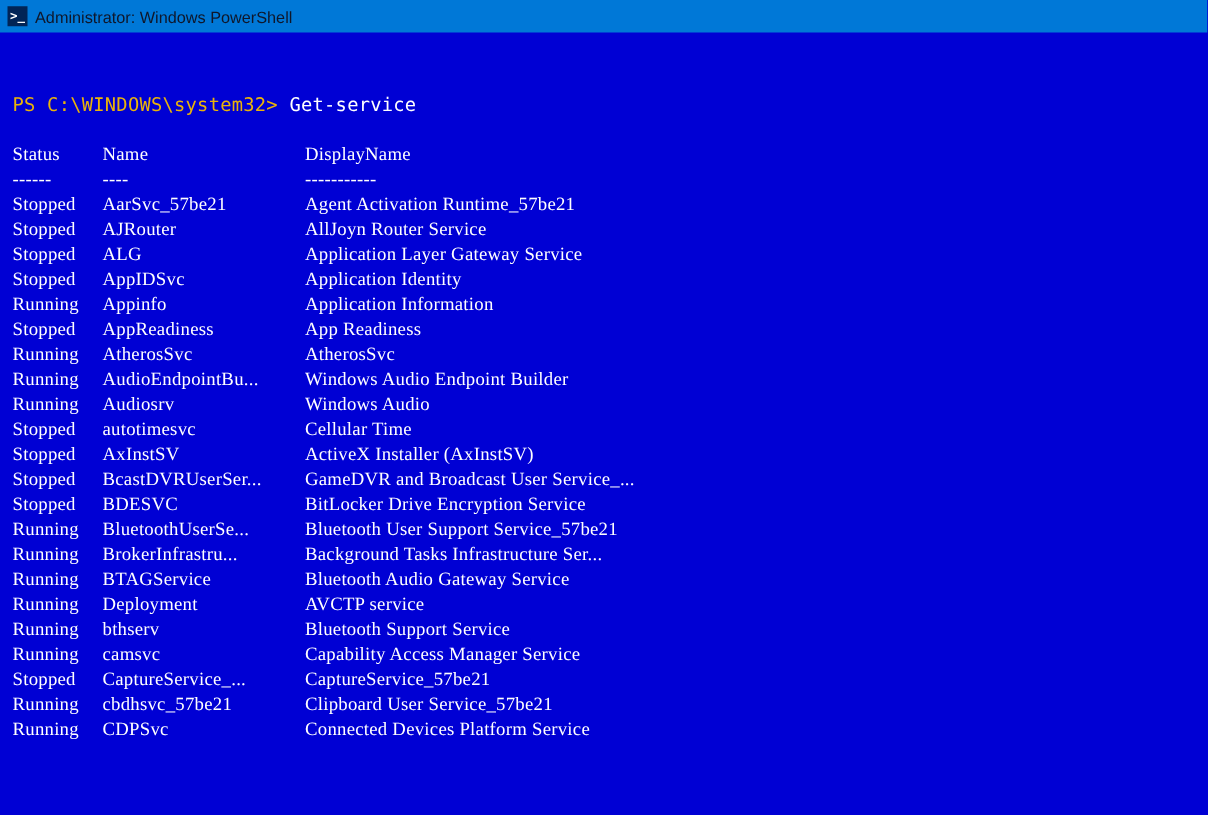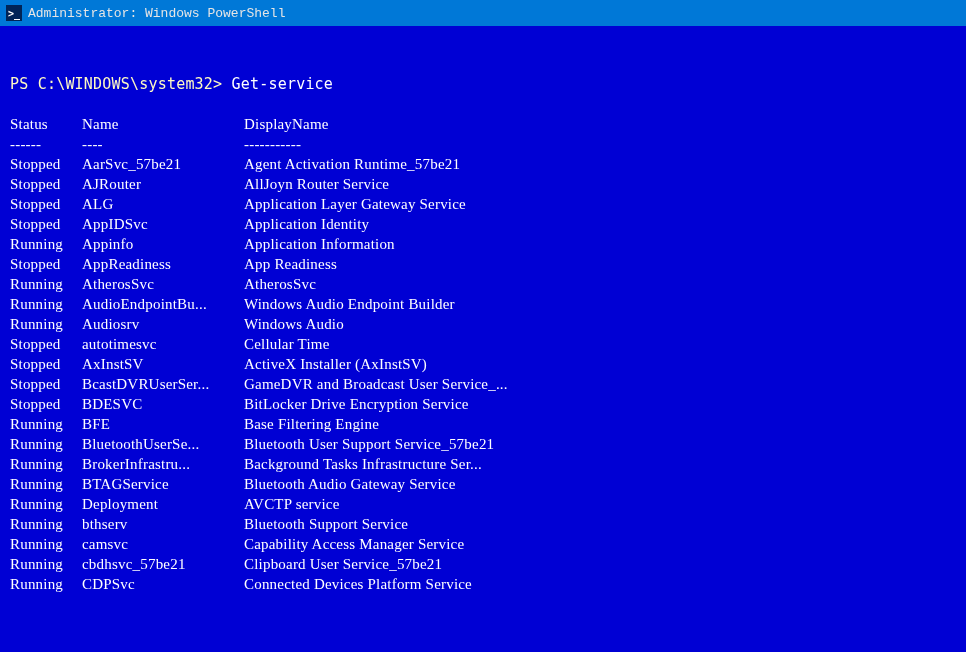--- a/index.html
+++ b/index.html
@@ -29,34 +29,34 @@
       height: 16px;
       background: #012456;
       display: flex;
       align-items: center;
       justify-content: center;
       font-size: 10px;
       color: #fff;
       font-weight: bold;
     }
     .titlebar-text {
-      font-family: Liberation Mono, monospace;
+      font-family: Liberation Sans, sans-serif;
       font-size: 13px;
-      color: #e5e5e5;
+      color: #0f172a;
     }
     .terminal {
       padding: 48px 10px 10px 10px;
       line-height: 20px;
       letter-spacing: 0.2px;
     }
     .prompt-line {
       margin-bottom: 20px;
     }
     .prompt-text {
-      color: #fef9c3;
+      color: #eab308;
     }
     .table-header, .table-divider, .service-row {
       white-space: pre;
       font-family: Liberation Serif, serif;
     }
     .col-status {
       display: inline-block;
       width: 72px;
     }
     .col-name {
@@ -85,23 +85,23 @@
       <div class="service-row"><span class="col-status">Stopped</span><span class="col-name">AppIDSvc</span><span class="col-display">Application Identity</span></div>
       <div class="service-row"><span class="col-status">Running</span><span class="col-name">Appinfo</span><span class="col-display">Application Information</span></div>
       <div class="service-row"><span class="col-status">Stopped</span><span class="col-name">AppReadiness</span><span class="col-display">App Readiness</span></div>
       <div class="service-row"><span class="col-status">Running</span><span class="col-name">AtherosSvc</span><span class="col-display">AtherosSvc</span></div>
       <div class="service-row"><span class="col-status">Running</span><span class="col-name">AudioEndpointBu...</span><span class="col-display">Windows Audio Endpoint Builder</span></div>
       <div class="service-row"><span class="col-status">Running</span><span class="col-name">Audiosrv</span><span class="col-display">Windows Audio</span></div>
       <div class="service-row"><span class="col-status">Stopped</span><span class="col-name">autotimesvc</span><span class="col-display">Cellular Time</span></div>
       <div class="service-row"><span class="col-status">Stopped</span><span class="col-name">AxInstSV</span><span class="col-display">ActiveX Installer (AxInstSV)</span></div>
       <div class="service-row"><span class="col-status">Stopped</span><span class="col-name">BcastDVRUserSer...</span><span class="col-display">GameDVR and Broadcast User Service_...</span></div>
       <div class="service-row"><span class="col-status">Stopped</span><span class="col-name">BDESVC</span><span class="col-display">BitLocker Drive Encryption Service</span></div>
-      <div class="service-row"><span class="col-status">Running</span><span class="col-name">BFE</span><span class="col-display">Base Filtering Engine</span></div>
       <div class="service-row"><span class="col-status">Running</span><span class="col-name">BluetoothUserSe...</span><span class="col-display">Bluetooth User Support Service_57be21</span></div>
       <div class="service-row"><span class="col-status">Running</span><span class="col-name">BrokerInfrastru...</span><span class="col-display">Background Tasks Infrastructure Ser...</span></div>
       <div class="service-row"><span class="col-status">Running</span><span class="col-name">BTAGService</span><span class="col-display">Bluetooth Audio Gateway Service</span></div>
       <div class="service-row"><span class="col-status">Running</span><span class="col-name">Deployment</span><span class="col-display">AVCTP service</span></div>
       <div class="service-row"><span class="col-status">Running</span><span class="col-name">bthserv</span><span class="col-display">Bluetooth Support Service</span></div>
       <div class="service-row"><span class="col-status">Running</span><span class="col-name">camsvc</span><span class="col-display">Capability Access Manager Service</span></div>
+      <div class="service-row"><span class="col-status">Stopped</span><span class="col-name">CaptureService_...</span><span class="col-display">CaptureService_57be21</span></div>
       <div class="service-row"><span class="col-status">Running</span><span class="col-name">cbdhsvc_57be21</span><span class="col-display">Clipboard User Service_57be21</span></div>
       <div class="service-row"><span class="col-status">Running</span><span class="col-name">CDPSvc</span><span class="col-display">Connected Devices Platform Service</span></div>
     </div>
 </div>
 
 </body></html>

